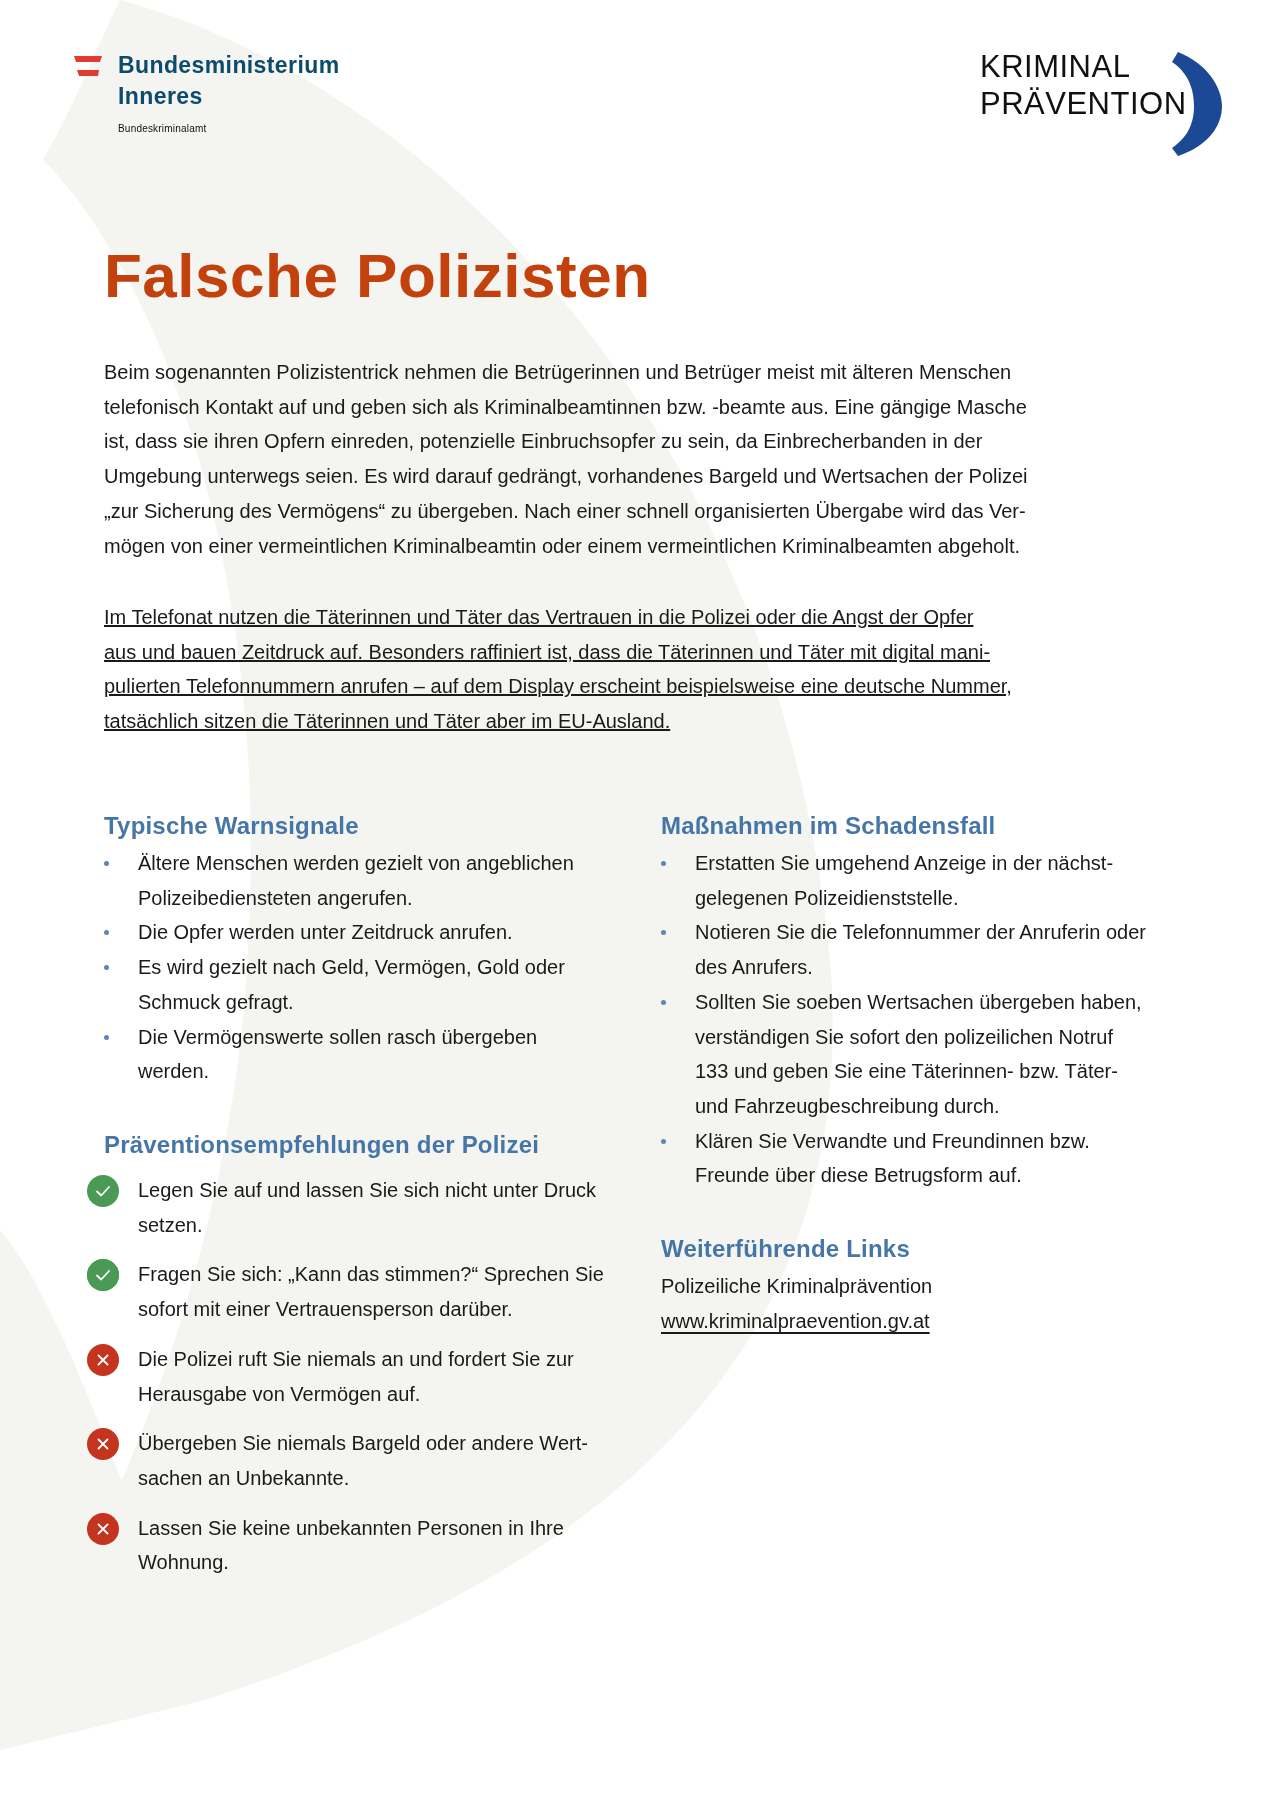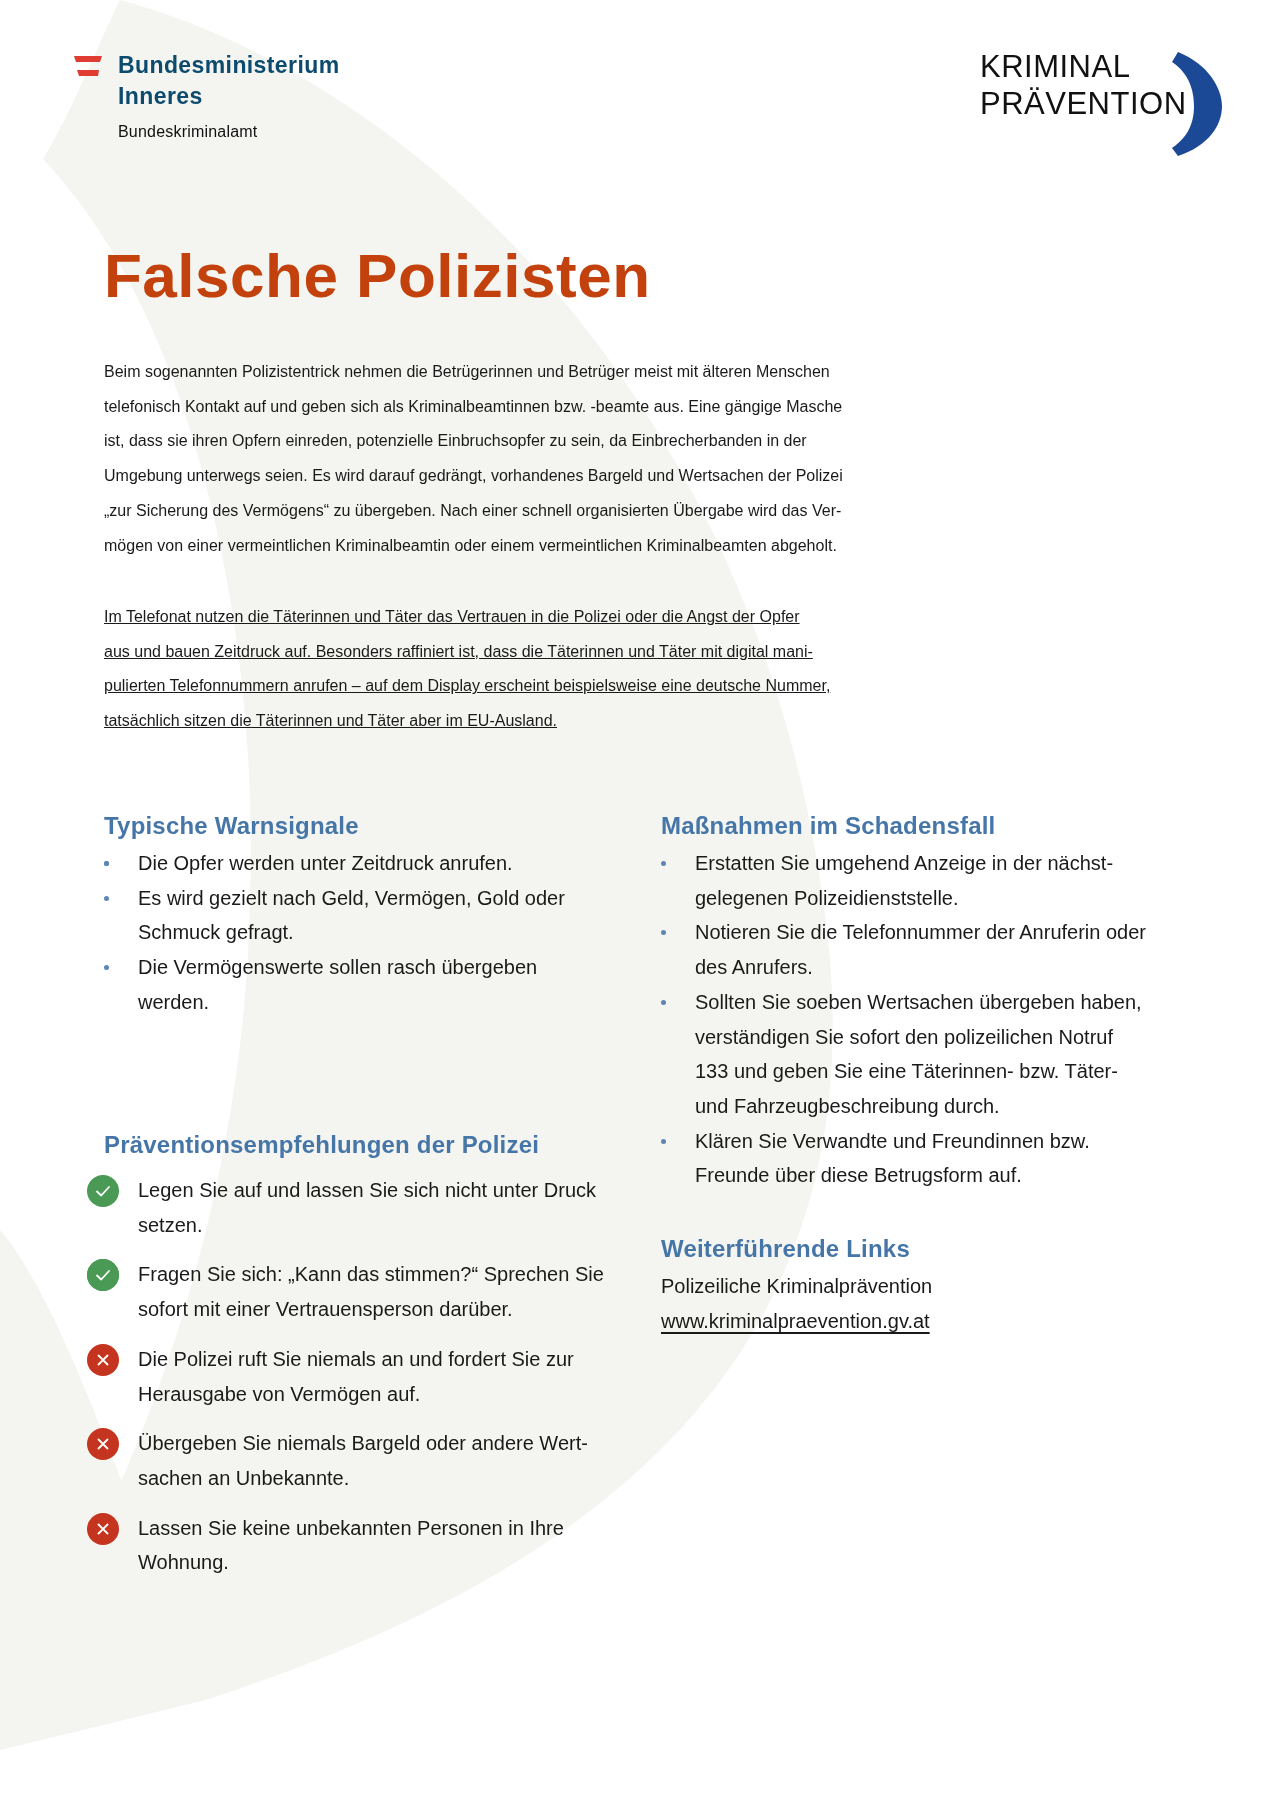--- a/index.html
+++ b/index.html
@@ -7,31 +7,31 @@
       width: 1278px; height: 1806px; position: relative; overflow: hidden;
       background: #ffffff; font-family: "Liberation Sans", sans-serif; color: #1a1a1a;
     }
     .bg-shape { position: absolute; left: 0; top: 0; width: 1278px; height: 1806px; z-index: 0; }
     .layer { position: absolute; z-index: 1; }
 
     
     .bmi { left: 74px; top: 50px; }
     .bmi-flag { position: absolute; left: 0; top: 6px; width: 28px; height: 22px; }
     .bmi-title { position: absolute; left: 44px; top: 0; font-weight: bold; font-size: 23px; line-height: 31px; letter-spacing: 0.4px; white-space: nowrap; color: #0c4a6e; }
-    .bmi-sub { position: absolute; left: 44px; top: 73px; font-size: 16px; white-space: nowrap; color: #111; letter-spacing: 0.2px; }
+    .bmi-sub { position: absolute; left: 44px; top: 73px; font-size: 10px; white-space: nowrap; color: #111; letter-spacing: 0.2px; }
 
     
     .kp { left: 980px; top: 48px; width: 250px; height: 110px; }
     .kp-text { position: absolute; left: 0; top: 0; font-size: 31px; line-height: 37px; color: #111; letter-spacing: 0.5px; white-space: nowrap; }
     .kp-text div:nth-child(2) { font-weight: normal; }
     .kp-arc { position: absolute; left: 192px; top: 4px; width: 50px; height: 104px; }
 
     .title { left: 104px; top: 240px; font-size: 62px; font-weight: bold; color: #c2410c; letter-spacing: 0.5px; white-space: nowrap; }
 
-    .para { left: 104px; width: 1000px; font-size: 16px; line-height: 34.7px; color: #1a1a1a; }
+    .para { left: 104px; width: 1000px; font-size: 20px; line-height: 34.7px; color: #1a1a1a; }
     .para p { margin: 0; white-space: nowrap; }
     .p1 { top: 355px; }
     .p2 { top: 600px; text-decoration: underline; }
 
     .h2 { font-size: 24px; font-weight: bold; color: #4676a8; white-space: nowrap; letter-spacing: 0.2px; }
     .col-left { left: 104px; width: 540px; }
     .col-right { left: 661px; width: 540px; }
 
     ul.bullets { list-style: none; margin: 6px 0 0 0; padding: 0; }
     ul.bullets li { position: relative; padding-left: 34px; font-size: 20px; line-height: 34.7px; }
@@ -95,21 +95,22 @@
 <div class="layer para p2">
   <p>Im Telefonat nutzen die Täterinnen und Täter das Vertrauen in die Polizei oder die Angst der Opfer</p>
   <p>aus und bauen Zeitdruck auf. Besonders raffiniert ist, dass die Täterinnen und Täter mit digital mani-</p>
   <p>pulierten Telefonnummern anrufen – auf dem Display erscheint beispielsweise eine deutsche Nummer,</p>
   <p>tatsächlich sitzen die Täterinnen und Täter aber im EU-Ausland.</p>
 </div>
 
 <div class="layer col-left" style="top:812px">
   <div class="h2">Typische Warnsignale</div>
   <ul class="bullets">
-    <li><span class="dot"></span></li>
+    <li><span class="dot"></span><span class="txt">Ältere Menschen werden gezielt von angeblichen
+Polizeibediensteten angerufen.</span></li>
     <li><span class="dot"></span><span class="txt">Die Opfer werden unter Zeitdruck anrufen.</span></li>
     <li><span class="dot"></span><span class="txt">Es wird gezielt nach Geld, Vermögen, Gold oder
 Schmuck gefragt.</span></li>
     <li><span class="dot"></span><span class="txt">Die Vermögenswerte sollen rasch übergeben
 werden.</span></li>
   </ul>
 </div>
 
 <div class="layer col-left" style="top:1131px">
   <div class="h2">Präventionsempfehlungen der Polizei</div>

